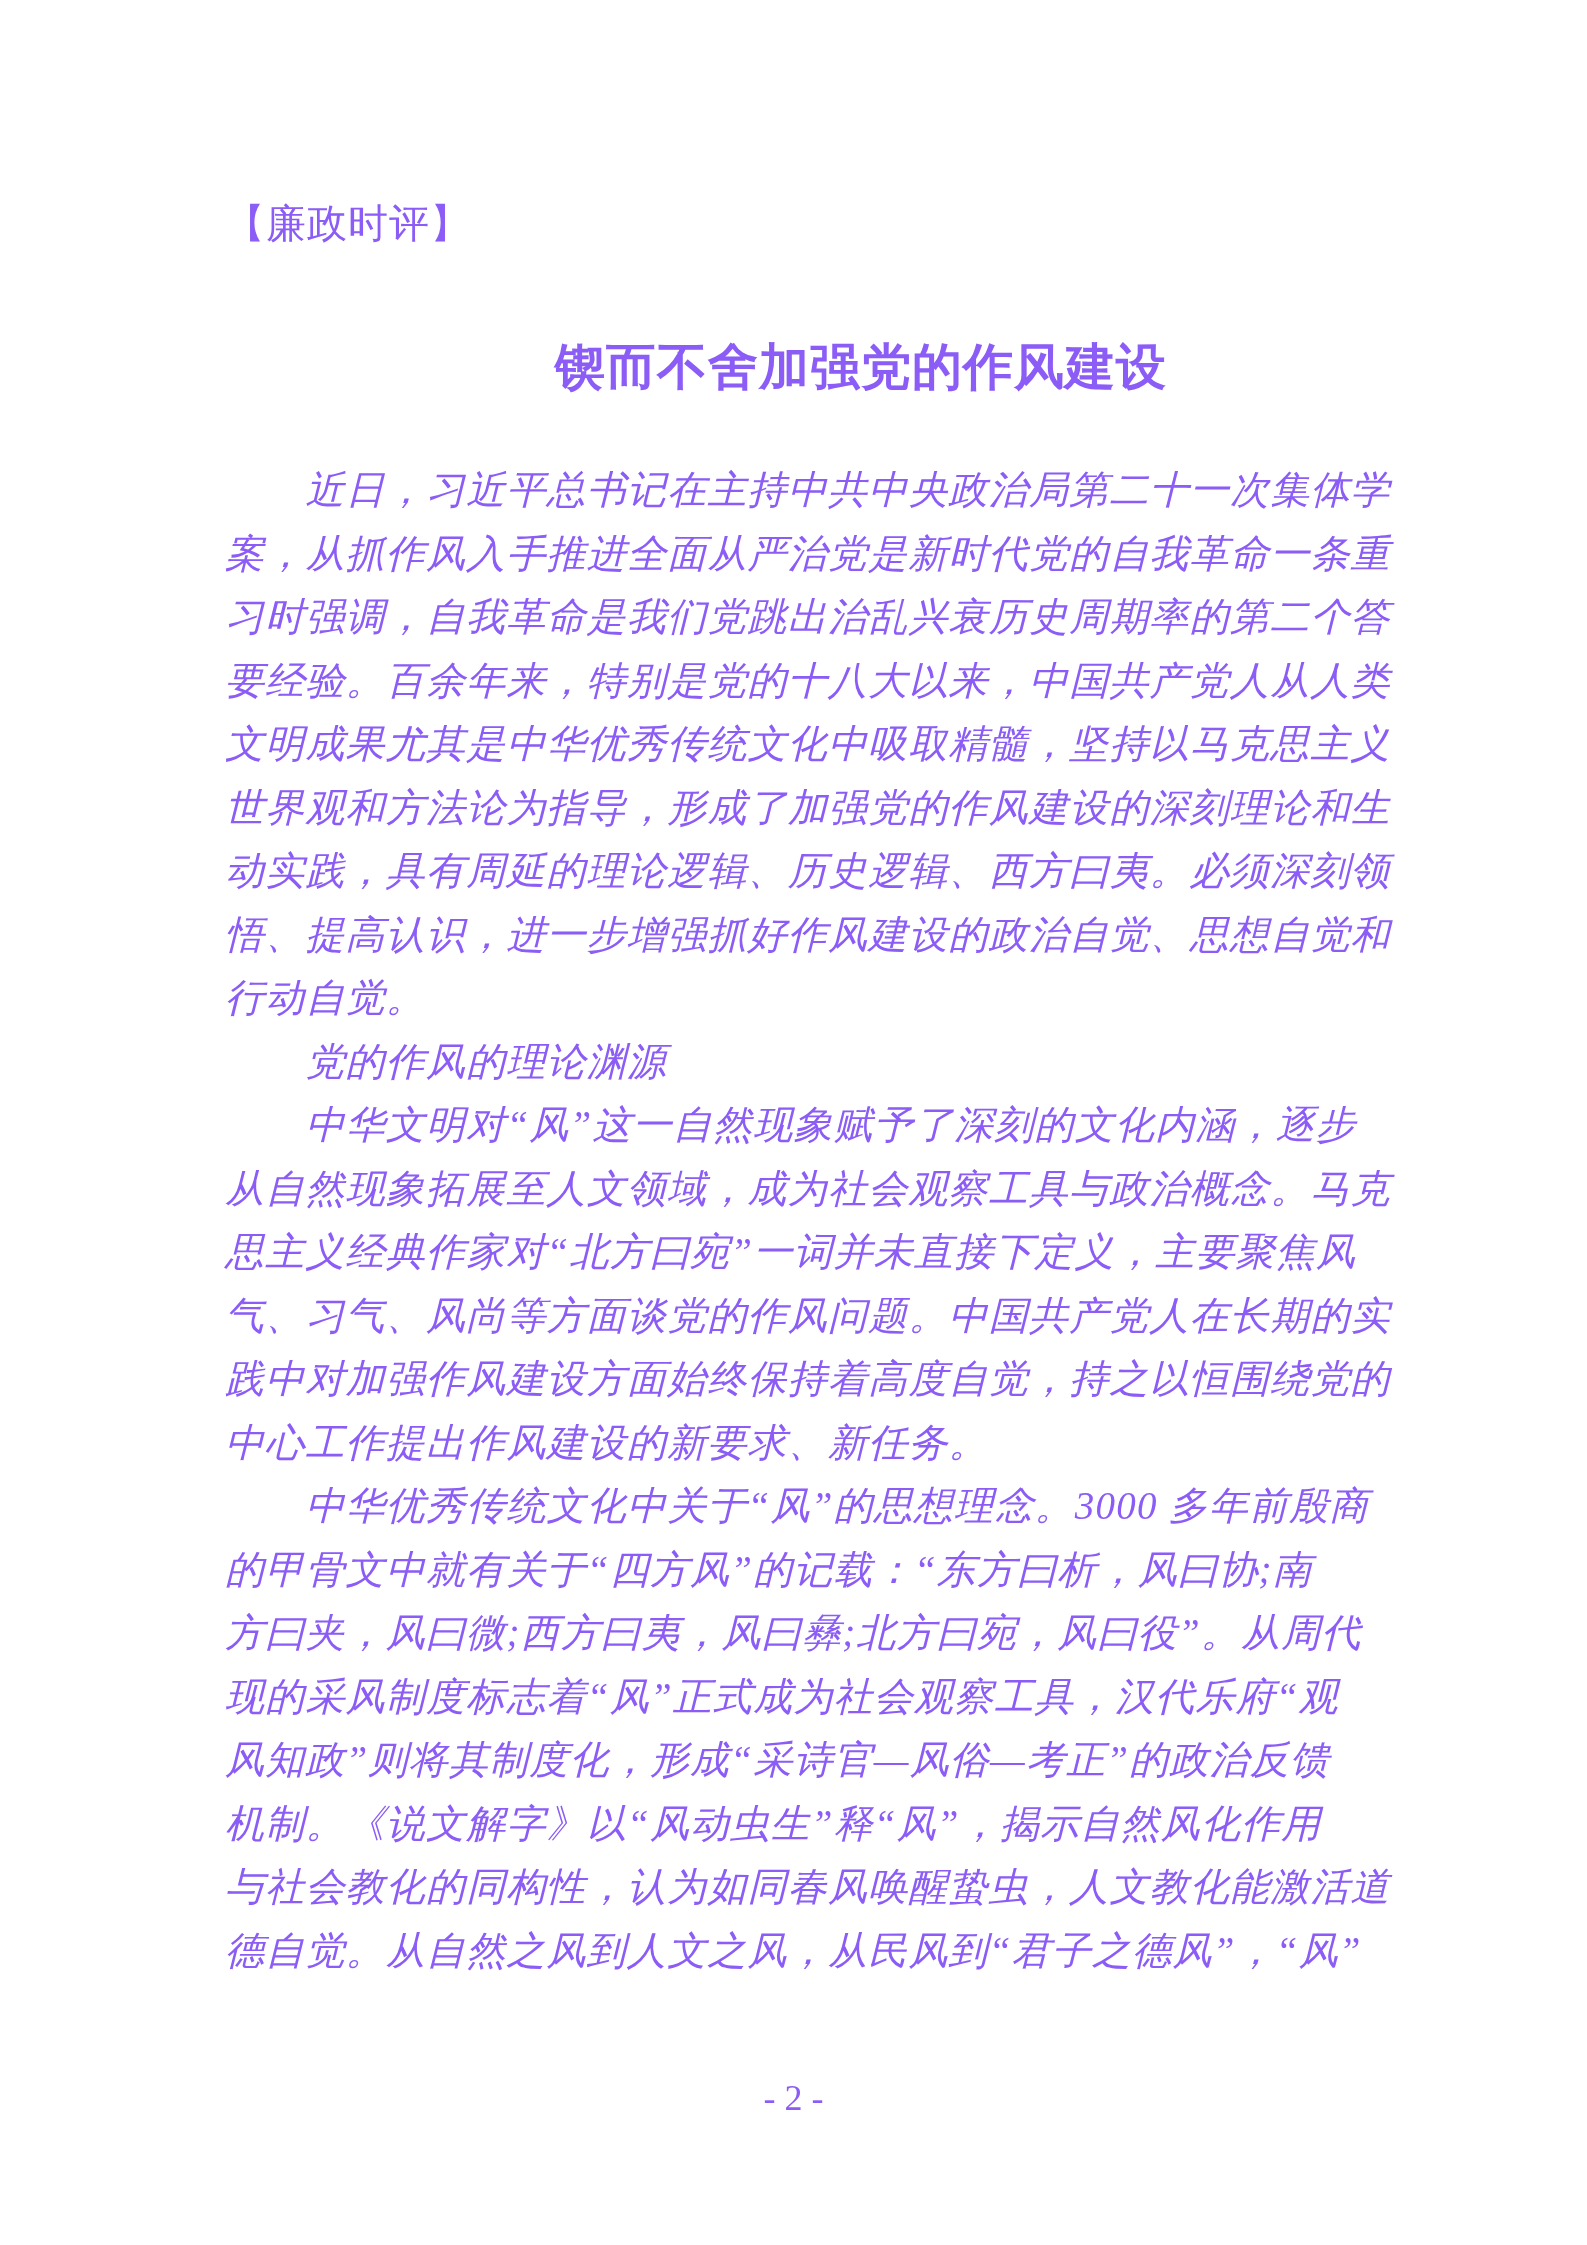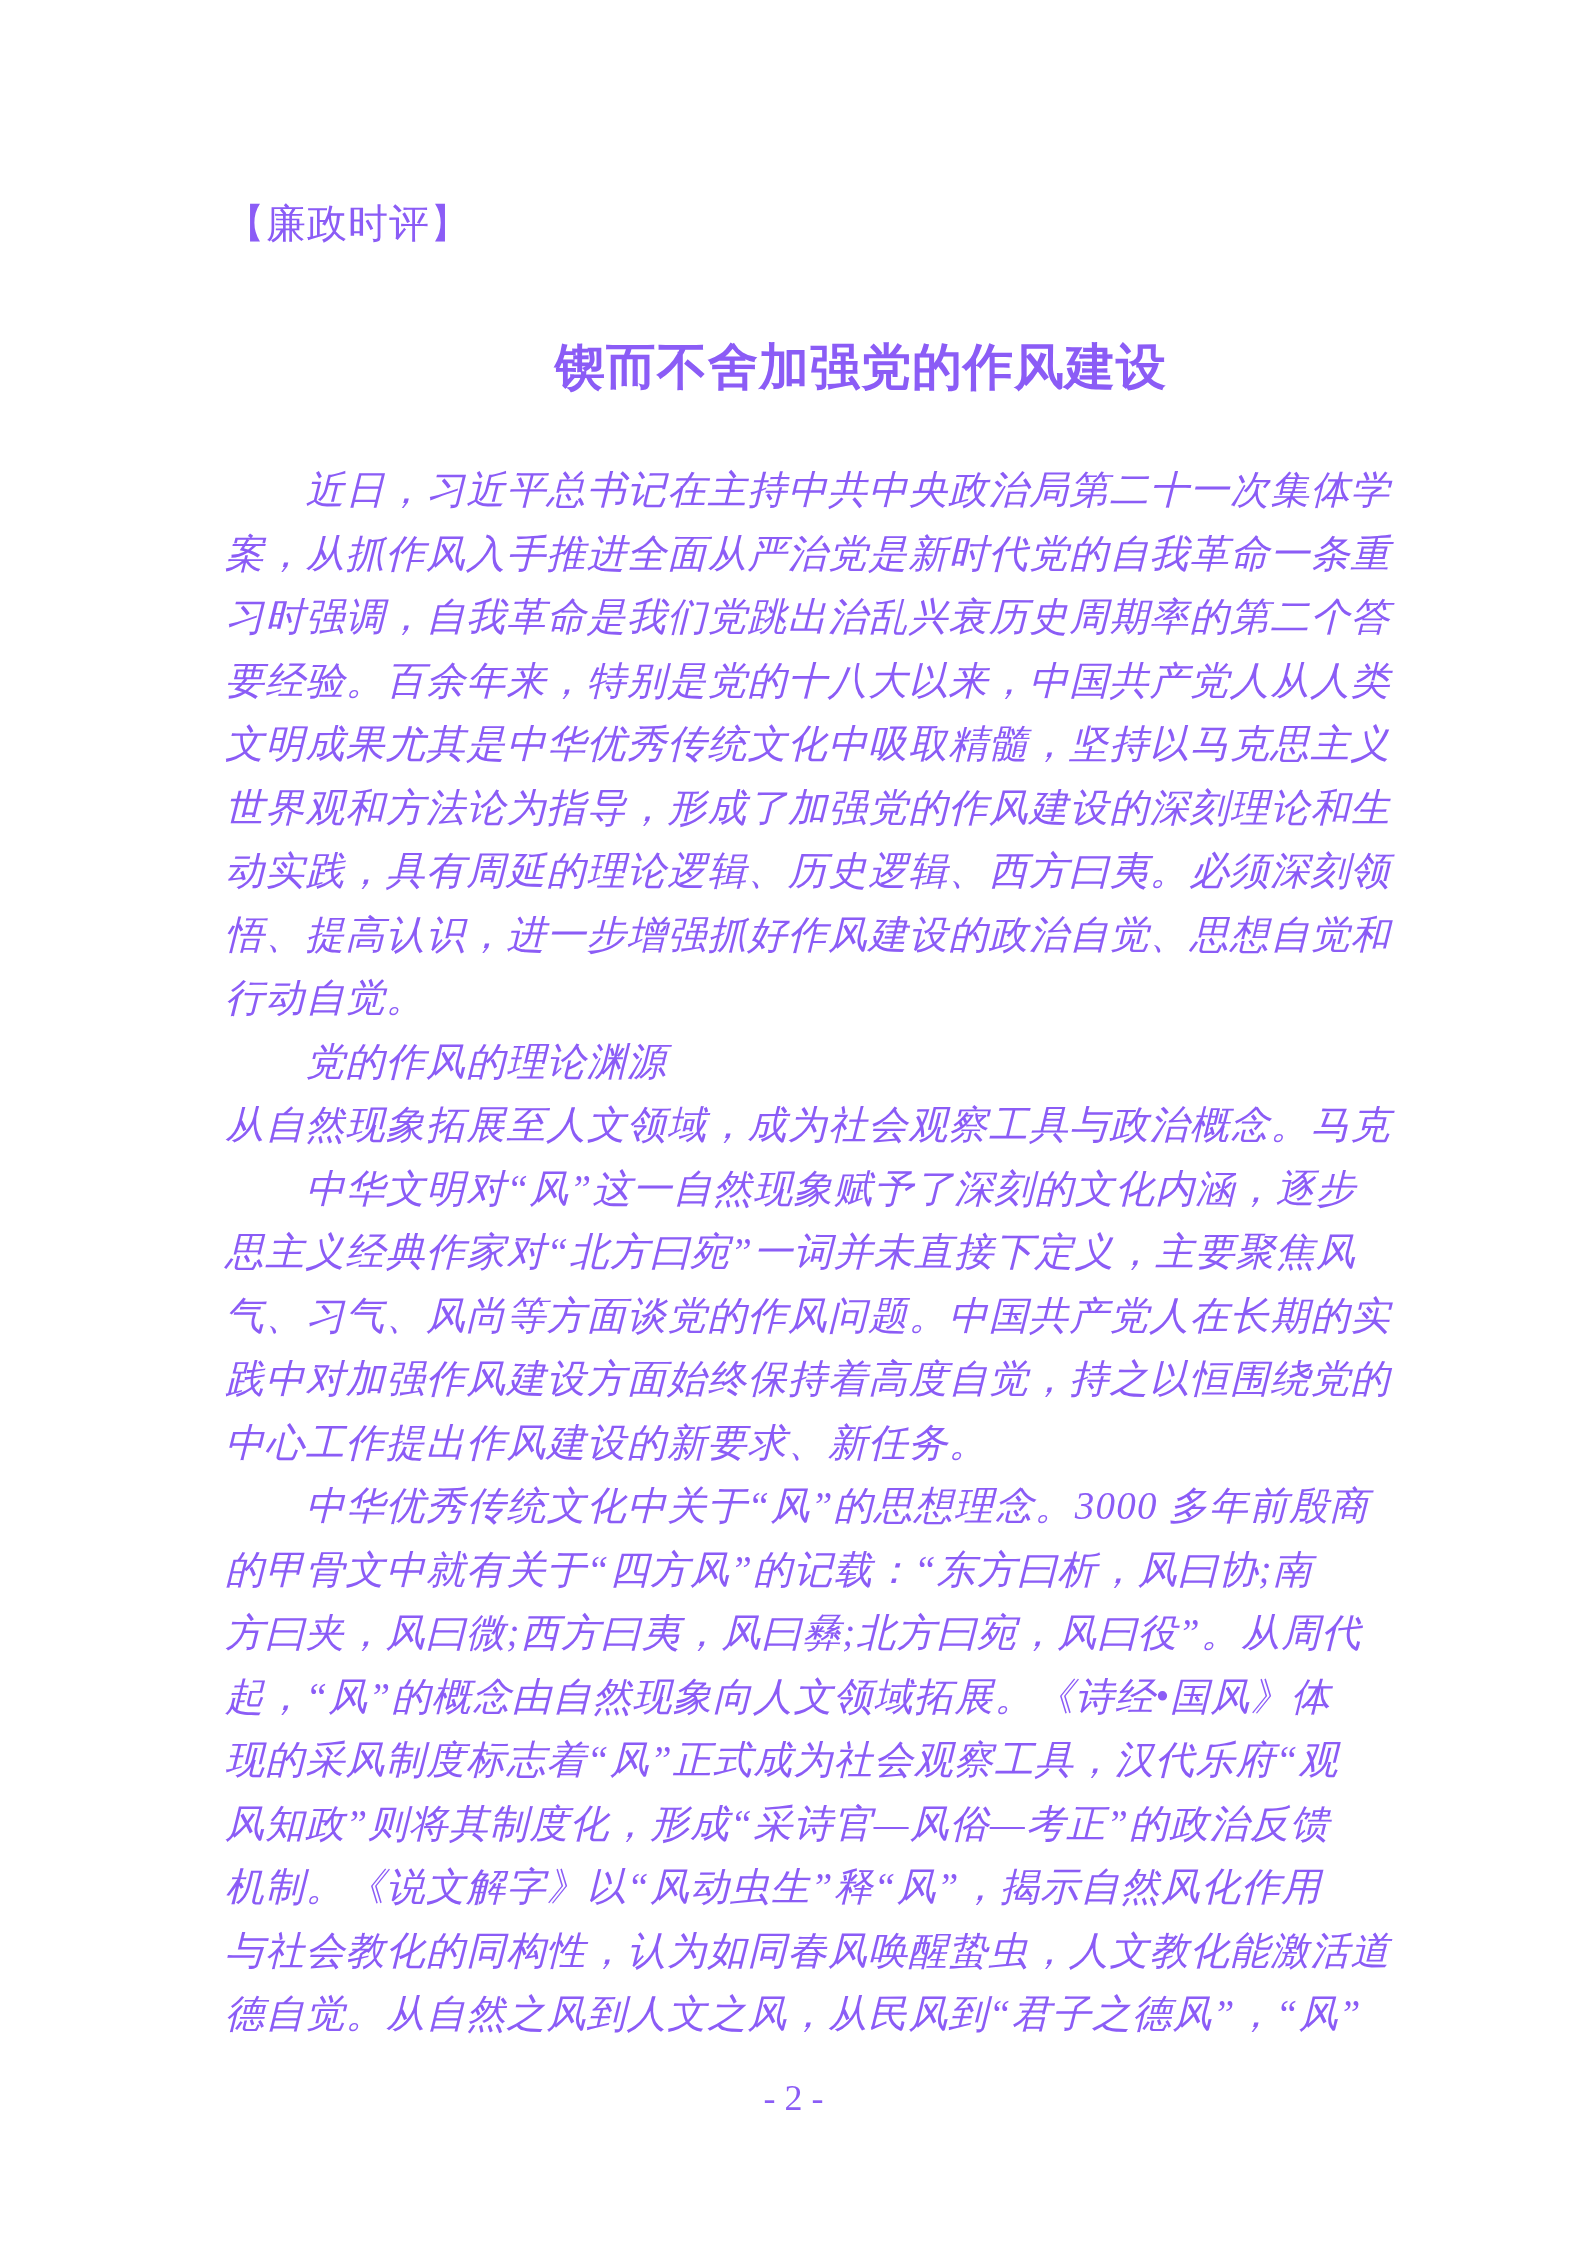--- a/index.html
+++ b/index.html
@@ -78,30 +78,29 @@
       <div class="line">　　近日，习近平总书记在主持中共中央政治局第二十一次集体学</div>
       <div class="line">案，从抓作风入手推进全面从严治党是新时代党的自我革命一条重</div>
       <div class="line">习时强调，自我革命是我们党跳出治乱兴衰历史周期率的第二个答</div>
       <div class="line">要经验。百余年来，特别是党的十八大以来，中国共产党人从人类</div>
       <div class="line">文明成果尤其是中华优秀传统文化中吸取精髓，坚持以马克思主义</div>
       <div class="line">世界观和方法论为指导，形成了加强党的作风建设的深刻理论和生</div>
       <div class="line">动实践，具有周延的理论逻辑、历史逻辑、西方曰夷。必须深刻领</div>
       <div class="line">悟、提高认识，进一步增强抓好作风建设的政治自觉、思想自觉和</div>
       <div class="line">行动自觉。</div>
       <div class="line">　　党的作风的理论渊源</div>
+      <div class="line">　　中华文明对“风”这一自然现象赋予了深刻的文化内涵，逐步</div>
       <div class="line">从自然现象拓展至人文领域，成为社会观察工具与政治概念。马克</div>
-      <div class="line">　　中华文明对“风”这一自然现象赋予了深刻的文化内涵，逐步</div>
       <div class="line">思主义经典作家对“北方曰宛”一词并未直接下定义，主要聚焦风</div>
       <div class="line">气、习气、风尚等方面谈党的作风问题。中国共产党人在长期的实</div>
       <div class="line">践中对加强作风建设方面始终保持着高度自觉，持之以恒围绕党的</div>
       <div class="line">中心工作提出作风建设的新要求、新任务。</div>
       <div class="line">　　中华优秀传统文化中关于“风”的思想理念。3000 多年前殷商</div>
       <div class="line">的甲骨文中就有关于“四方风”的记载：“东方曰析，风曰协;南</div>
       <div class="line">方曰夹，风曰微;西方曰夷，风曰彝;北方曰宛，风曰役”。从周代</div>
-      <div class="line">起，“风”的概念由自然现象向人文领域拓展。《诗经•国风》体</div>
       <div class="line">现的采风制度标志着“风”正式成为社会观察工具，汉代乐府“观</div>
       <div class="line">风知政”则将其制度化，形成“采诗官—风俗—考正”的政治反馈</div>
       <div class="line">机制。《说文解字》以“风动虫生”释“风”，揭示自然风化作用</div>
       <div class="line">与社会教化的同构性，认为如同春风唤醒蛰虫，人文教化能激活道</div>
       <div class="line">德自觉。从自然之风到人文之风，从民风到“君子之德风”，“风”</div>
     </div>
 
   <div class="page-footer">- 2 -</div>
 
 </div>

